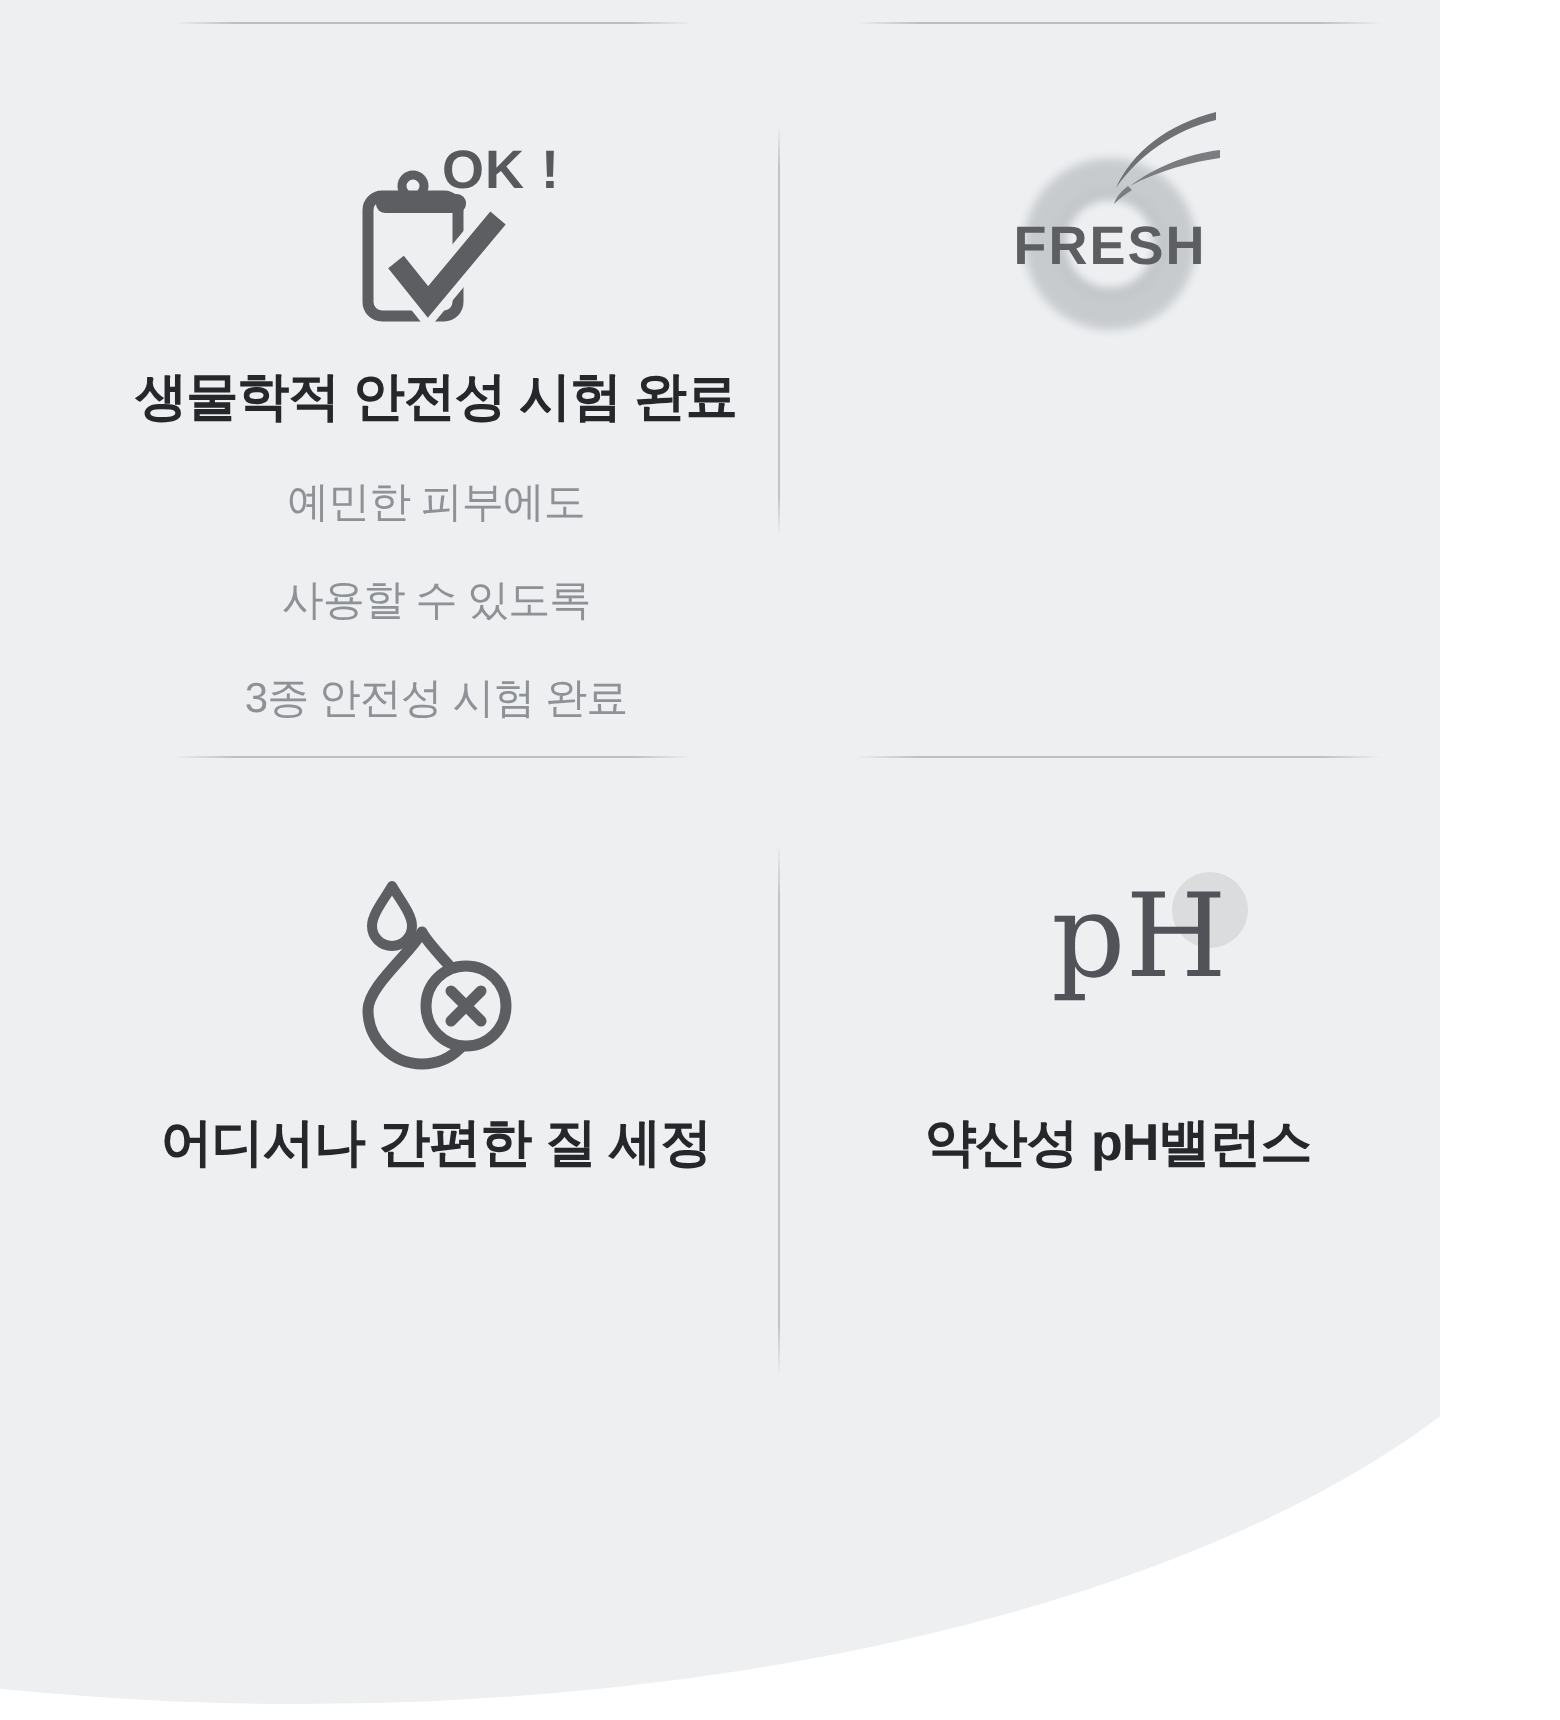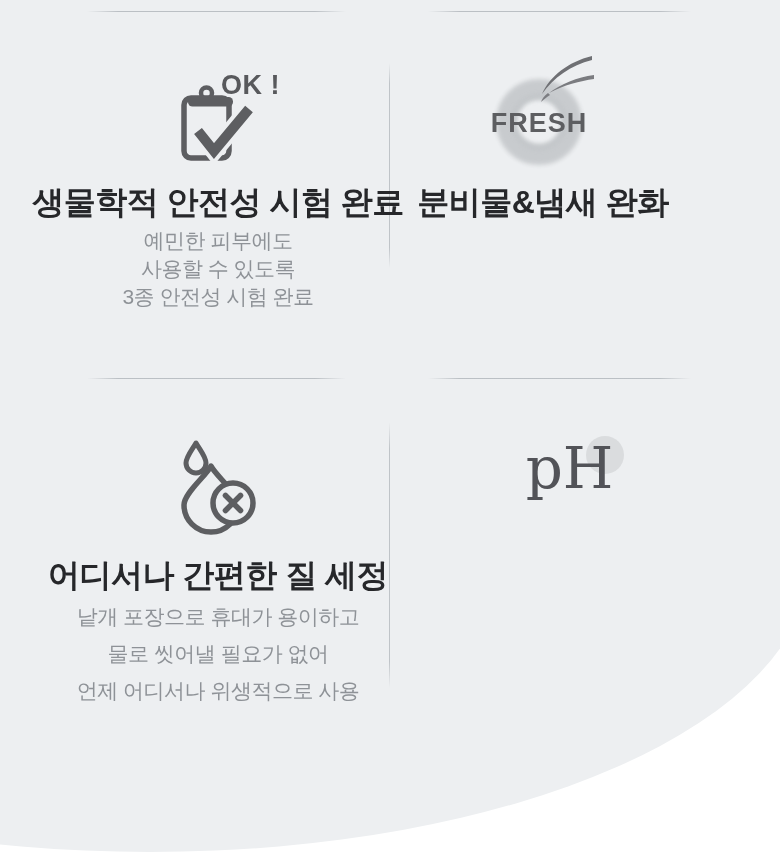--- a/index.html
+++ b/index.html
@@ -1,21 +1,21 @@
 <!DOCTYPE html>
 <html><head>
 <meta charset="utf-8">
 <style>
   html,body{margin:0;padding:0;}
   body{
     width:780px;height:860px;overflow:hidden;position:relative;
     background:#ffffff;
     font-family:"Liberation Sans", sans-serif;
   }
-  .stage{position:absolute;inset:0;width:780px;height:860px;overflow:hidden;}
+  .stage{position:absolute;inset:0;width:720px;height:860px;overflow:hidden;}
   
   .bg-shape{
     position:absolute;left:-510px;top:0;width:1320px;height:852px;
     background:#edeff1;
     border-bottom-left-radius:660px 290px;
     border-bottom-right-radius:660px 290px;
   }
   
   .hline{position:absolute;height:1px;
     background:linear-gradient(90deg,rgba(160,166,172,0),rgba(160,166,172,.65) 12%,rgba(160,166,172,.65) 88%,rgba(160,166,172,0));}
@@ -23,32 +23,32 @@
     background:linear-gradient(180deg,rgba(160,166,172,0),rgba(160,166,172,.6) 10%,rgba(160,166,172,.6) 90%,rgba(160,166,172,0));}
   .hl-top-left{left:87px;top:11px;width:259px;}
   .hl-top-right{left:428px;top:11px;width:263px;}
   .hl-mid-left{left:87px;top:378px;width:259px;}
   .hl-mid-right{left:428px;top:378px;width:263px;}
   .vl-top{left:389px;top:63px;height:205px;}
   .vl-bottom{left:389px;top:422px;height:266px;}
 
   .section{position:absolute;width:390px;height:370px;text-align:center;}
   .sec-1{left:23px;top:0;}
-  .sec-2{left:348px;top:0;}
+  .sec-2{left:364px;top:0;}
   .sec-3{left:23px;top:370px;}
   .sec-4{left:364px;top:370px;}
 
   .sec-title{
     position:absolute;left:0;right:0;top:181px;
-    font-size:32px;font-weight:700;color:#26272a;letter-spacing:-0.5px;
+    font-size:26px;font-weight:700;color:#26272a;letter-spacing:-0.5px;
   }
   .row2 .sec-title{top:184px;}
   .sec-desc{
     position:absolute;left:0;right:0;top:227px;
-    font-size:21px;line-height:28px;color:#8e9297;letter-spacing:-0.5px;
+    font-size:21px;line-height:49px;color:#8e9297;letter-spacing:-0.5px;
     white-space:pre-line;
   }
   .row2 .sec-desc{top:597px - 370px;}
   .sec-3 .sec-desc,.sec-4 .sec-desc{top:228px;line-height:37px;}
 
   .icon-svg{position:absolute;}
   .svg-clipboard{left:132px;top:58px;}
   .svg-fresh{left:134px;top:52px;}
   .svg-drop{left:145px;top:66px;}
 
@@ -97,37 +97,34 @@
           <feGaussianBlur stdDeviation="2.2"></feGaussianBlur>
         </filter>
       </defs>
       <circle cx="57" cy="70" r="33" fill="none" stroke="#c7cacd" stroke-width="20" filter="url(#soft)" opacity="0.95"></circle>
       <circle cx="57" cy="70" r="25" fill="none" stroke="#bcc0c3" stroke-width="6" filter="url(#soft)" opacity="0.55"></circle>
       <path d="M110,4 C86,10 68,24 60,42 C71,26 89,13 110,8 Z" fill="#6f7074"></path>
       <path d="M112,23 C95,25 79,32 67,41 C82,33 98,29 112,27 Z" fill="#7b7c80"></path>
       <path d="M66,41 C62,44 60,47 59,50 C62,47 65,45 68,43 Z" fill="#7b7c80"></path>
       <text class="fresh-text" x="57" y="80" text-anchor="middle">FRESH</text>
     </svg>
-    <div class="sec-title">분비물&amp;냄새 완화</div>
   </div>
 
   <div class="section sec-3 row2">
     <svg class="icon-svg svg-drop" width="95" height="100" viewBox="0 0 95 100">
       <path d="M28,7 C24,14 18,21 18,27 a10,10 0 0 0 20,0 C38,21 32,14 28,7 Z" fill="none" stroke="#5d5e61" stroke-width="5" stroke-linejoin="round"></path>
       <path d="M43,30 C38,40 16,57 16,69 a27,27 0 0 0 54,0 C70,57 48,40 43,30 Z" fill="none" stroke="#5d5e61" stroke-width="5.5" stroke-linejoin="round"></path>
       <circle cx="65" cy="67" r="20" fill="#edeff1" stroke="#5d5e61" stroke-width="5.5"></circle>
       <line x1="57.5" y1="59.5" x2="72.5" y2="74.5" stroke="#5d5e61" stroke-width="5.5" stroke-linecap="round"></line>
       <line x1="72.5" y1="59.5" x2="57.5" y2="74.5" stroke="#5d5e61" stroke-width="5.5" stroke-linecap="round"></line>
     </svg>
     <div class="sec-title">어디서나 간편한 질 세정</div>
-    <div class="sec-desc">낱개 포장으로 휴대가 용이하고
-물로 씻어낼 필요가 없어
-언제 어디서나 위생적으로 사용</div>
   </div>
 
   <div class="section sec-4 row2">
     <div class="ph-wrap">
       <div class="ph-circle"></div>
       <div class="ph-text">pH</div>
     </div>
+    <div class="sec-title">약산성 pH밸런스</div>
   </div>
 
 </div>
 
 </body></html>

